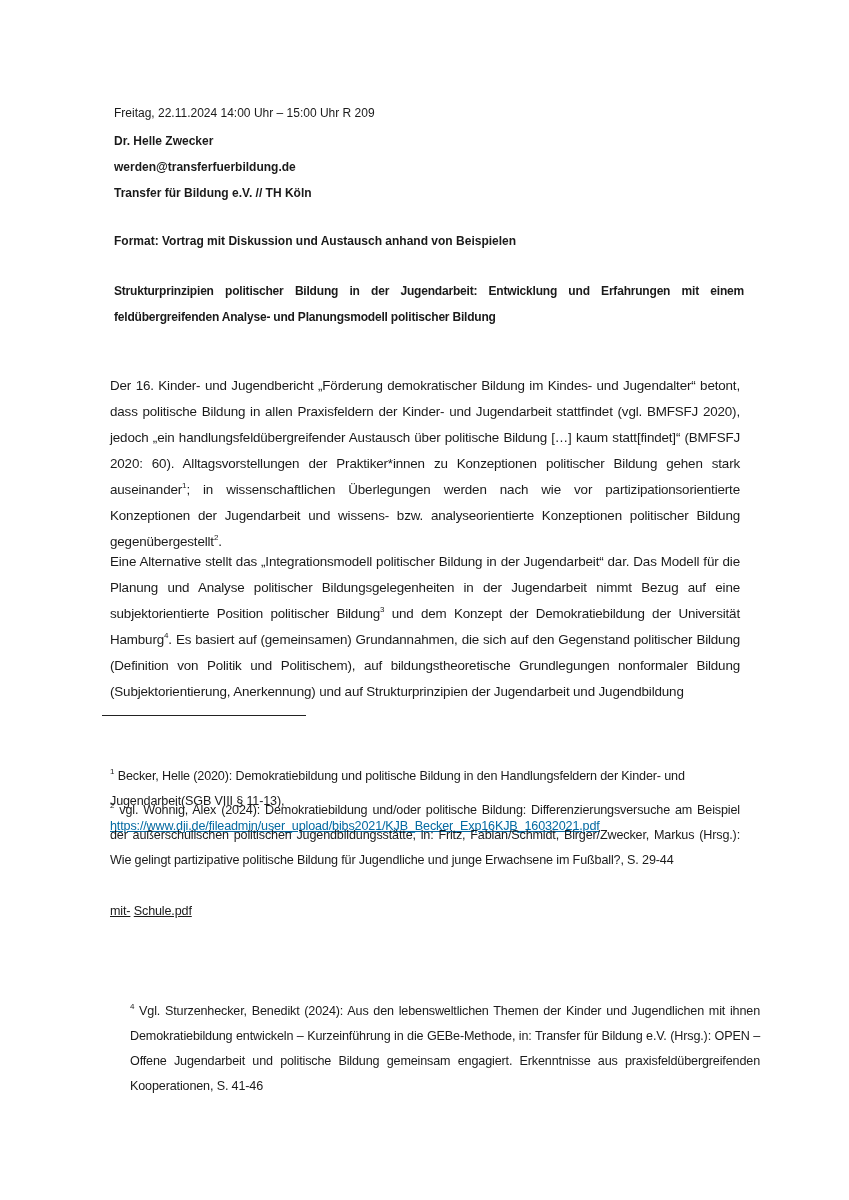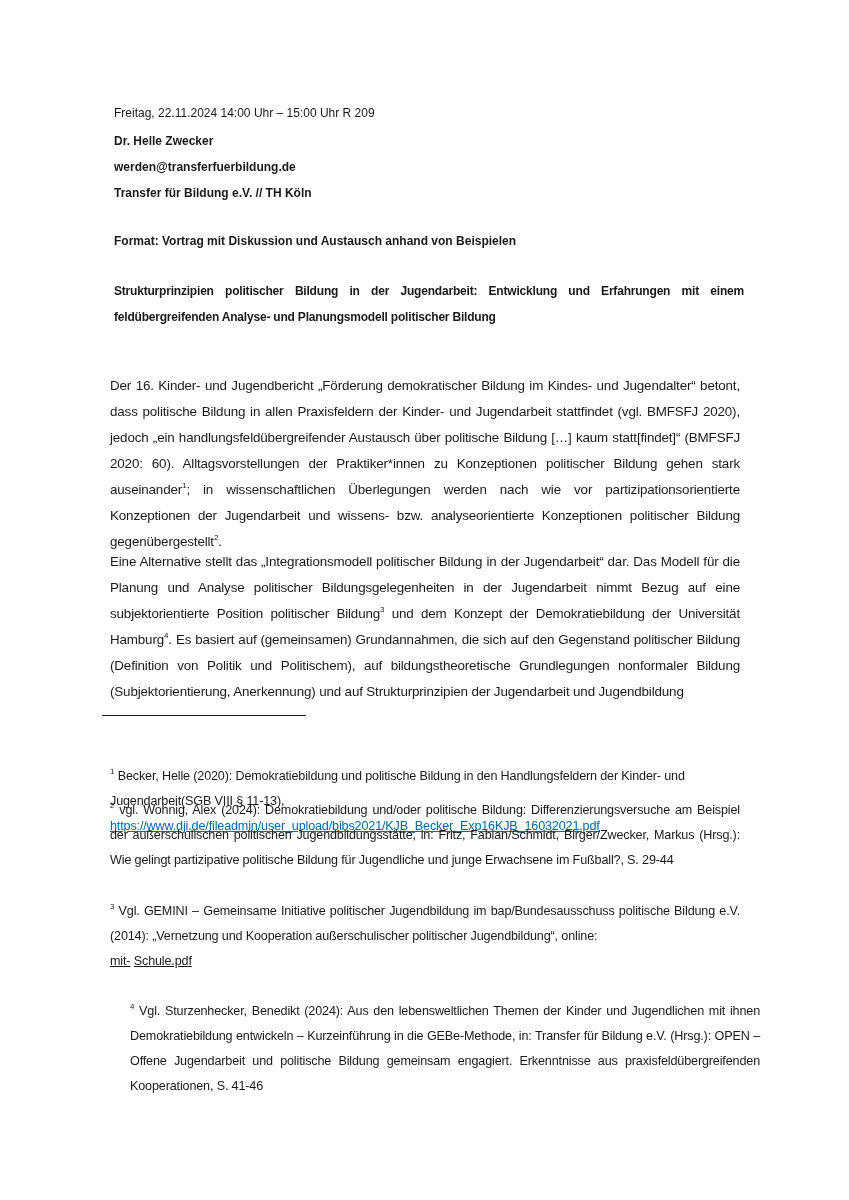--- a/index.html
+++ b/index.html
@@ -45,19 +45,18 @@
 <div class="fn" style="top:721px; letter-spacing:-0.15px;margin-top:43px;">
   <div class="nojust"><sup>1</sup><span> Becker, Helle (2020): Demokratiebildung und politische Bildung in den Handlungsfeldern der Kinder- und Jugendarbeit(SGB VIII § 11-13),</span></div>
   <div><a class="blue">https://www.dji.de/fileadmin/user_upload/bibs2021/KJB_Becker_Exp16KJB_16032021.pdf</a></div>
 </div>
 
 <div class="fn" style="top:798px; letter-spacing:-0.15px;">
   <div><sup>2</sup><span> vgl. Wohnig, Alex (2024): Demokratiebildung und/oder politische Bildung: Differenzierungsversuche am Beispiel der außerschulischen politischen Jugendbildungsstätte, in: Fritz, Fabian/Schmidt, Birger/Zwecker, Markus (Hrsg.): Wie gelingt partizipative politische Bildung für Jugendliche und junge Erwachsene im Fußball?, S. 29-44</span></div>
 </div>
 
 <div class="fn" style="top:899px; letter-spacing:-0.15px;">
-  <div><sup>3</sup><span> Vgl. GEMINI – Gemeinsame Initiative politischer Jugendbildung im bap/Bundesausschuss politische Bildung e.V. (2014): „Vernetzung und Kooperation außerschulischer politischer Jugendbildung“, online:</span></div>
   <div class="nojust"><a class="black">mit-</a> <a class="black">Schule.pdf</a></div>
 </div>
 
 <div class="fn" style="top:999px; letter-spacing:-0.15px;margin-left:20px;">
   <div><sup>4</sup><span> Vgl. Sturzenhecker, Benedikt (2024): Aus den lebensweltlichen Themen der Kinder und Jugendlichen mit ihnen Demokratiebildung entwickeln – Kurzeinführung in die GEBe-Methode, in: Transfer für Bildung e.V. (Hrsg.): OPEN – Offene Jugendarbeit und politische Bildung gemeinsam engagiert. Erkenntnisse aus praxisfeldübergreifenden Kooperationen, S. 41-46</span></div>
 </div>
 
 </body></html>

